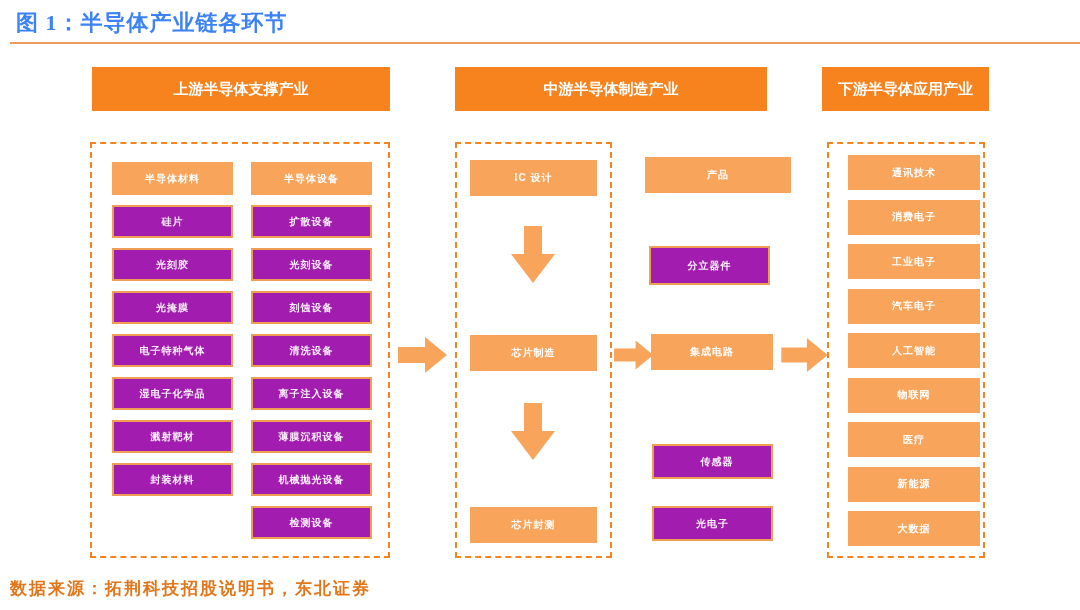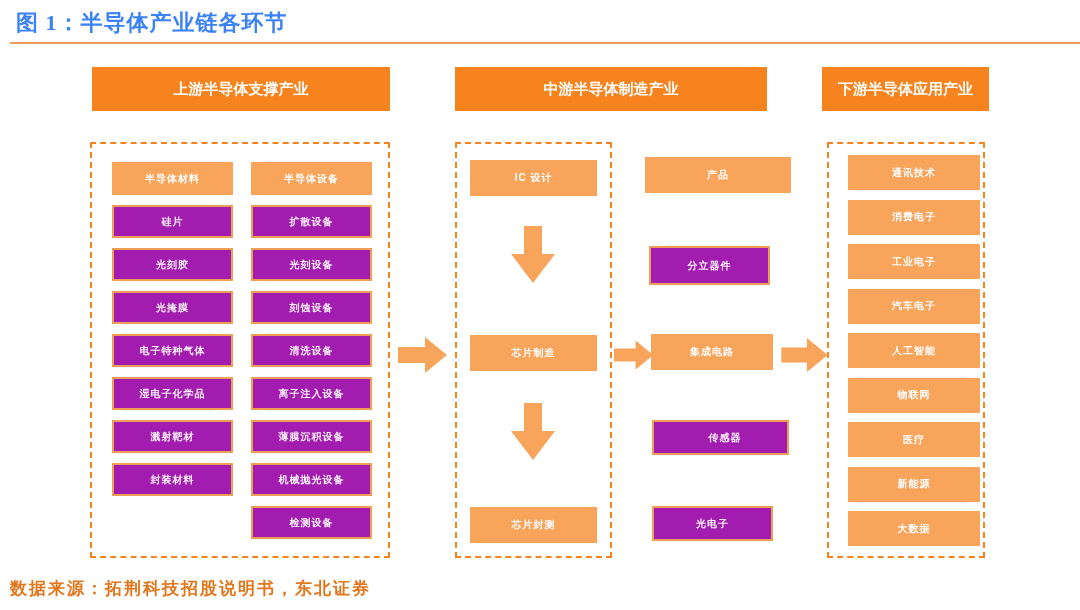--- a/index.html
+++ b/index.html
@@ -91,21 +91,21 @@
     </svg>
   <div class="box solid" style="left:470px;top:335px;width:127px;height:36px;">芯片制造</div>
   <svg class="arrow" style="left:510px;top:403px;" width="46" height="58" viewBox="0 0 46 58">
       <path d="M14 0 H32 V28 H45 L23 57 L1 28 H14 Z"></path>
     </svg>
   <div class="box solid" style="left:470px;top:507px;width:127px;height:36px;">芯片封测</div>
 
   <div class="box solid" style="left:645px;top:157px;width:146px;height:36px;">产品</div>
   <div class="box light" style="left:649px;top:246px;width:121px;height:39px;">分立器件</div>
   <div class="box solid" style="left:651px;top:334px;width:122px;height:36px;">集成电路</div>
-  <div class="box light" style="left:652px;top:420px;width:137px;height:35px;padding-left:9px;">传感器</div>
+  <div class="box light" style="left:652px;top:444px;width:121px;height:35px;padding-left:9px;">传感器</div>
   <div class="box light" style="left:652px;top:506px;width:121px;height:35px;">光电子</div>
 
   <svg class="arrow" style="left:398px;top:336px;" width="50" height="38" viewBox="0 0 50 38">
       <path d="M0 11 H27 V1 L49 19 L27 37 V27 H0 Z"></path>
     </svg>
   <svg class="arrow" style="left:614px;top:338px;" width="40" height="34" viewBox="0 0 50 38">
       <path d="M0 11 H27 V1 L49 19 L27 37 V27 H0 Z"></path>
     </svg>
   <svg class="arrow" style="left:781px;top:337px;" width="48" height="36" viewBox="0 0 50 38">
       <path d="M0 11 H27 V1 L49 19 L27 37 V27 H0 Z"></path>

